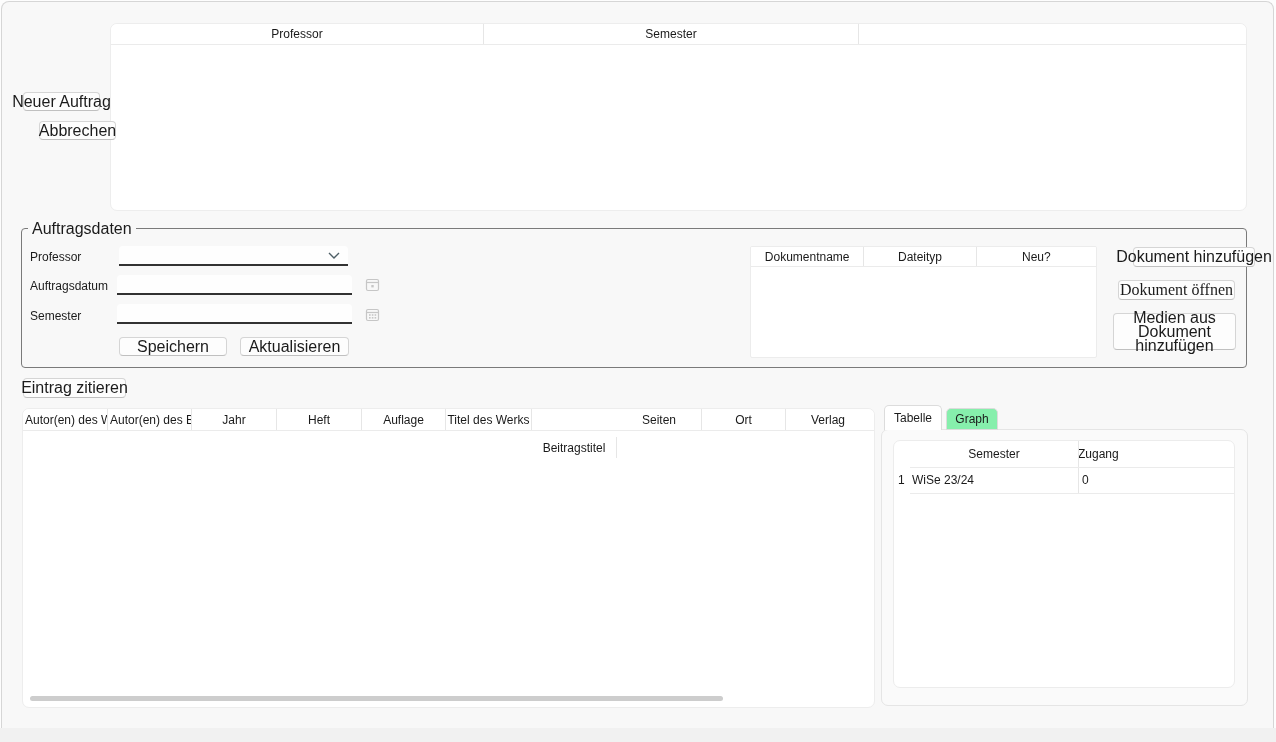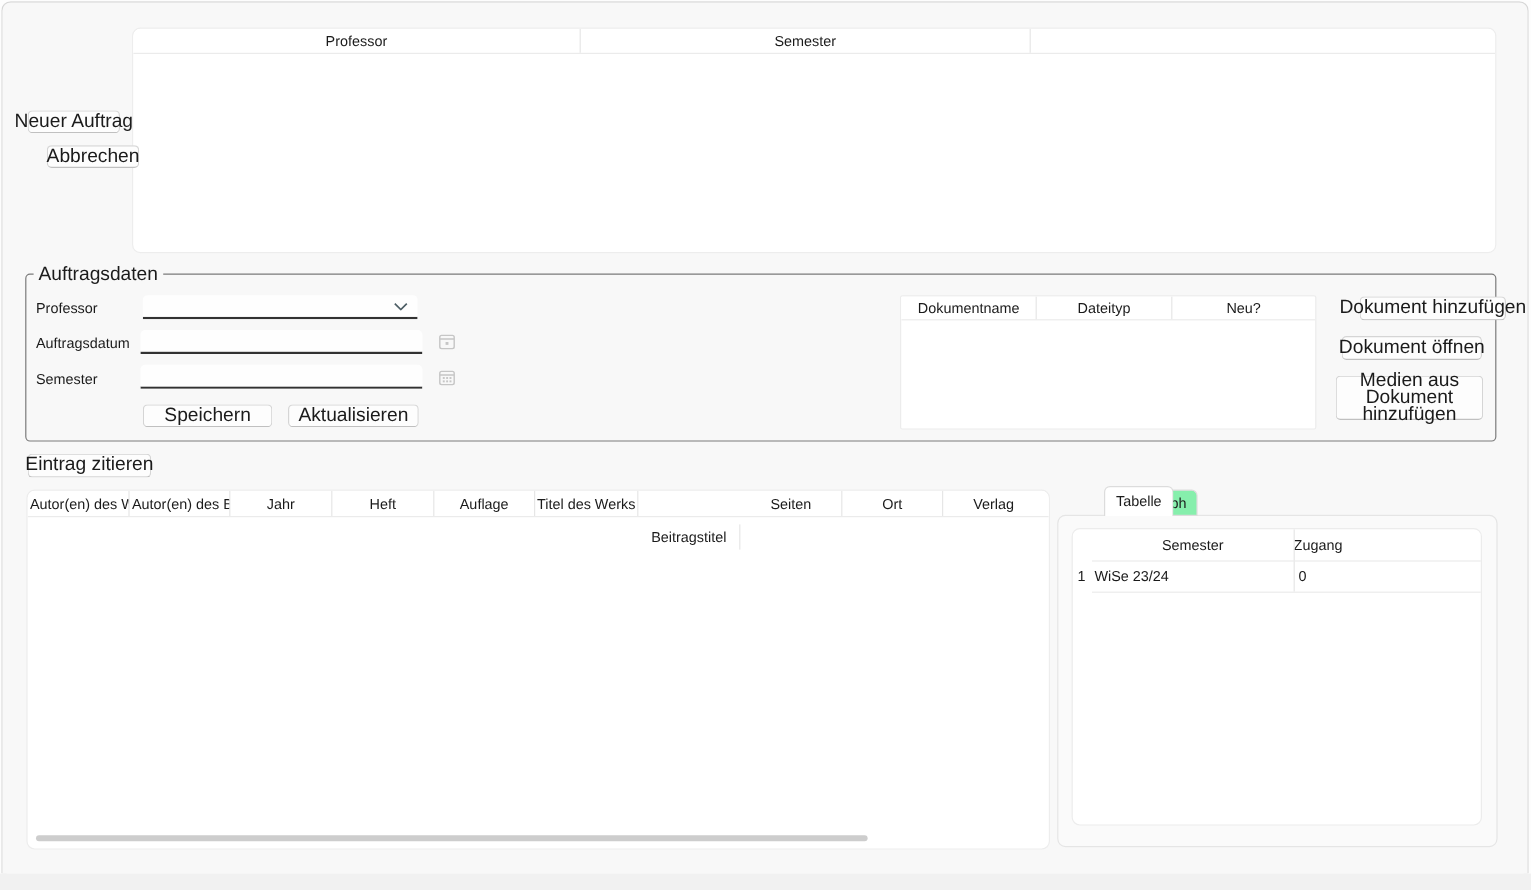--- a/index.html
+++ b/index.html
@@ -131,21 +131,21 @@
 
 <div class="card" style="left:750px; top:246px; width:347px; height:112px; border-radius:2px; border-color:#ececec;">
   <div class="hdr-row" style="height:20px;">
     <div class="hdr-cell" style="width:114px;">Dokumentname</div>
     <div class="hdr-cell" style="width:113px;">Dateityp</div>
     <div class="hdr-cell" style="width:120px;">Neu?</div>
   </div>
 </div>
 
 <div class="btn" style="left:1113px; top:247px; width:122px; height:20px;margin-left:20px;">Dokument hinzufügen</div>
-<div class="btn" style="left:1118px; top:280px; width:117px; height:20px;">Dokument öffnen</div>
+<div class="btn" style="left:1118px; top:280px; width:117px; height:20px;font-family:Liberation Serif, serif;">Dokument öffnen</div>
 <div class="btn" style="left:1113px; top:313px; width:123px; height:37px; line-height:14px; white-space:normal; padding:2px;">Medien aus Dokument hinzufügen</div>
 
 <div class="btn" style="left:23px; top:378px; width:103px; height:20px;">Eintrag zitieren</div>
 
 <div class="card" style="left:22px; top:408px; width:853px; height:300px;">
   <div class="hdr-row" style="height:22px;">
     <div class="hdr-cell" style="width:85px; justify-content:flex-start; padding-left:2px;">Autor(en) des Werks</div>
     <div class="hdr-cell" style="width:84px; justify-content:flex-start; padding-left:2px;">Autor(en) des Beitrags</div>
     <div class="hdr-cell" style="width:85px;">Jahr</div>
     <div class="hdr-cell" style="width:85px;">Heft</div>
@@ -153,21 +153,21 @@
     <div class="hdr-cell" style="width:86px;">Titel des Werks</div>
     <div class="hdr-cell" style="width:85px;margin-top:28px;">Beitragstitel</div>
     <div class="hdr-cell" style="width:85px;">Seiten</div>
     <div class="hdr-cell" style="width:84px;">Ort</div>
     <div class="hdr-cell" style="width:84px;">Verlag</div>
   </div>
 </div>
 <div class="scroll-thumb"></div>
 
 <div class="pane"></div>
-<div class="tab active" style="left:884px; top:405px; width:58px; height:25px;margin-left:36px;">Tabelle</div>
+<div class="tab active" style="left:884px; top:405px; width:58px; height:25px;">Tabelle</div>
 <div class="tab inactive" style="left:946px; top:408px; width:52px; height:22px;">Graph</div>
 
 <div class="card" style="left:893px; top:440px; width:342px; height:248px; border-color:#ececec;">
 
   <div class="cell-text" style="left:0; top:6px; width:184px; text-align:center; padding-left:16px;">Semester</div>
   <div class="cell-text" style="left:184px; top:6px; width:158px; text-align:left;">Zugang</div>
 
   <div class="hairline-v" style="left:184px; top:0; height:52px;"></div>
   <div class="hairline-h" style="left:16px; top:26px; width:325px;"></div>
   <div class="hairline-h" style="left:16px; top:52px; width:325px;"></div>

